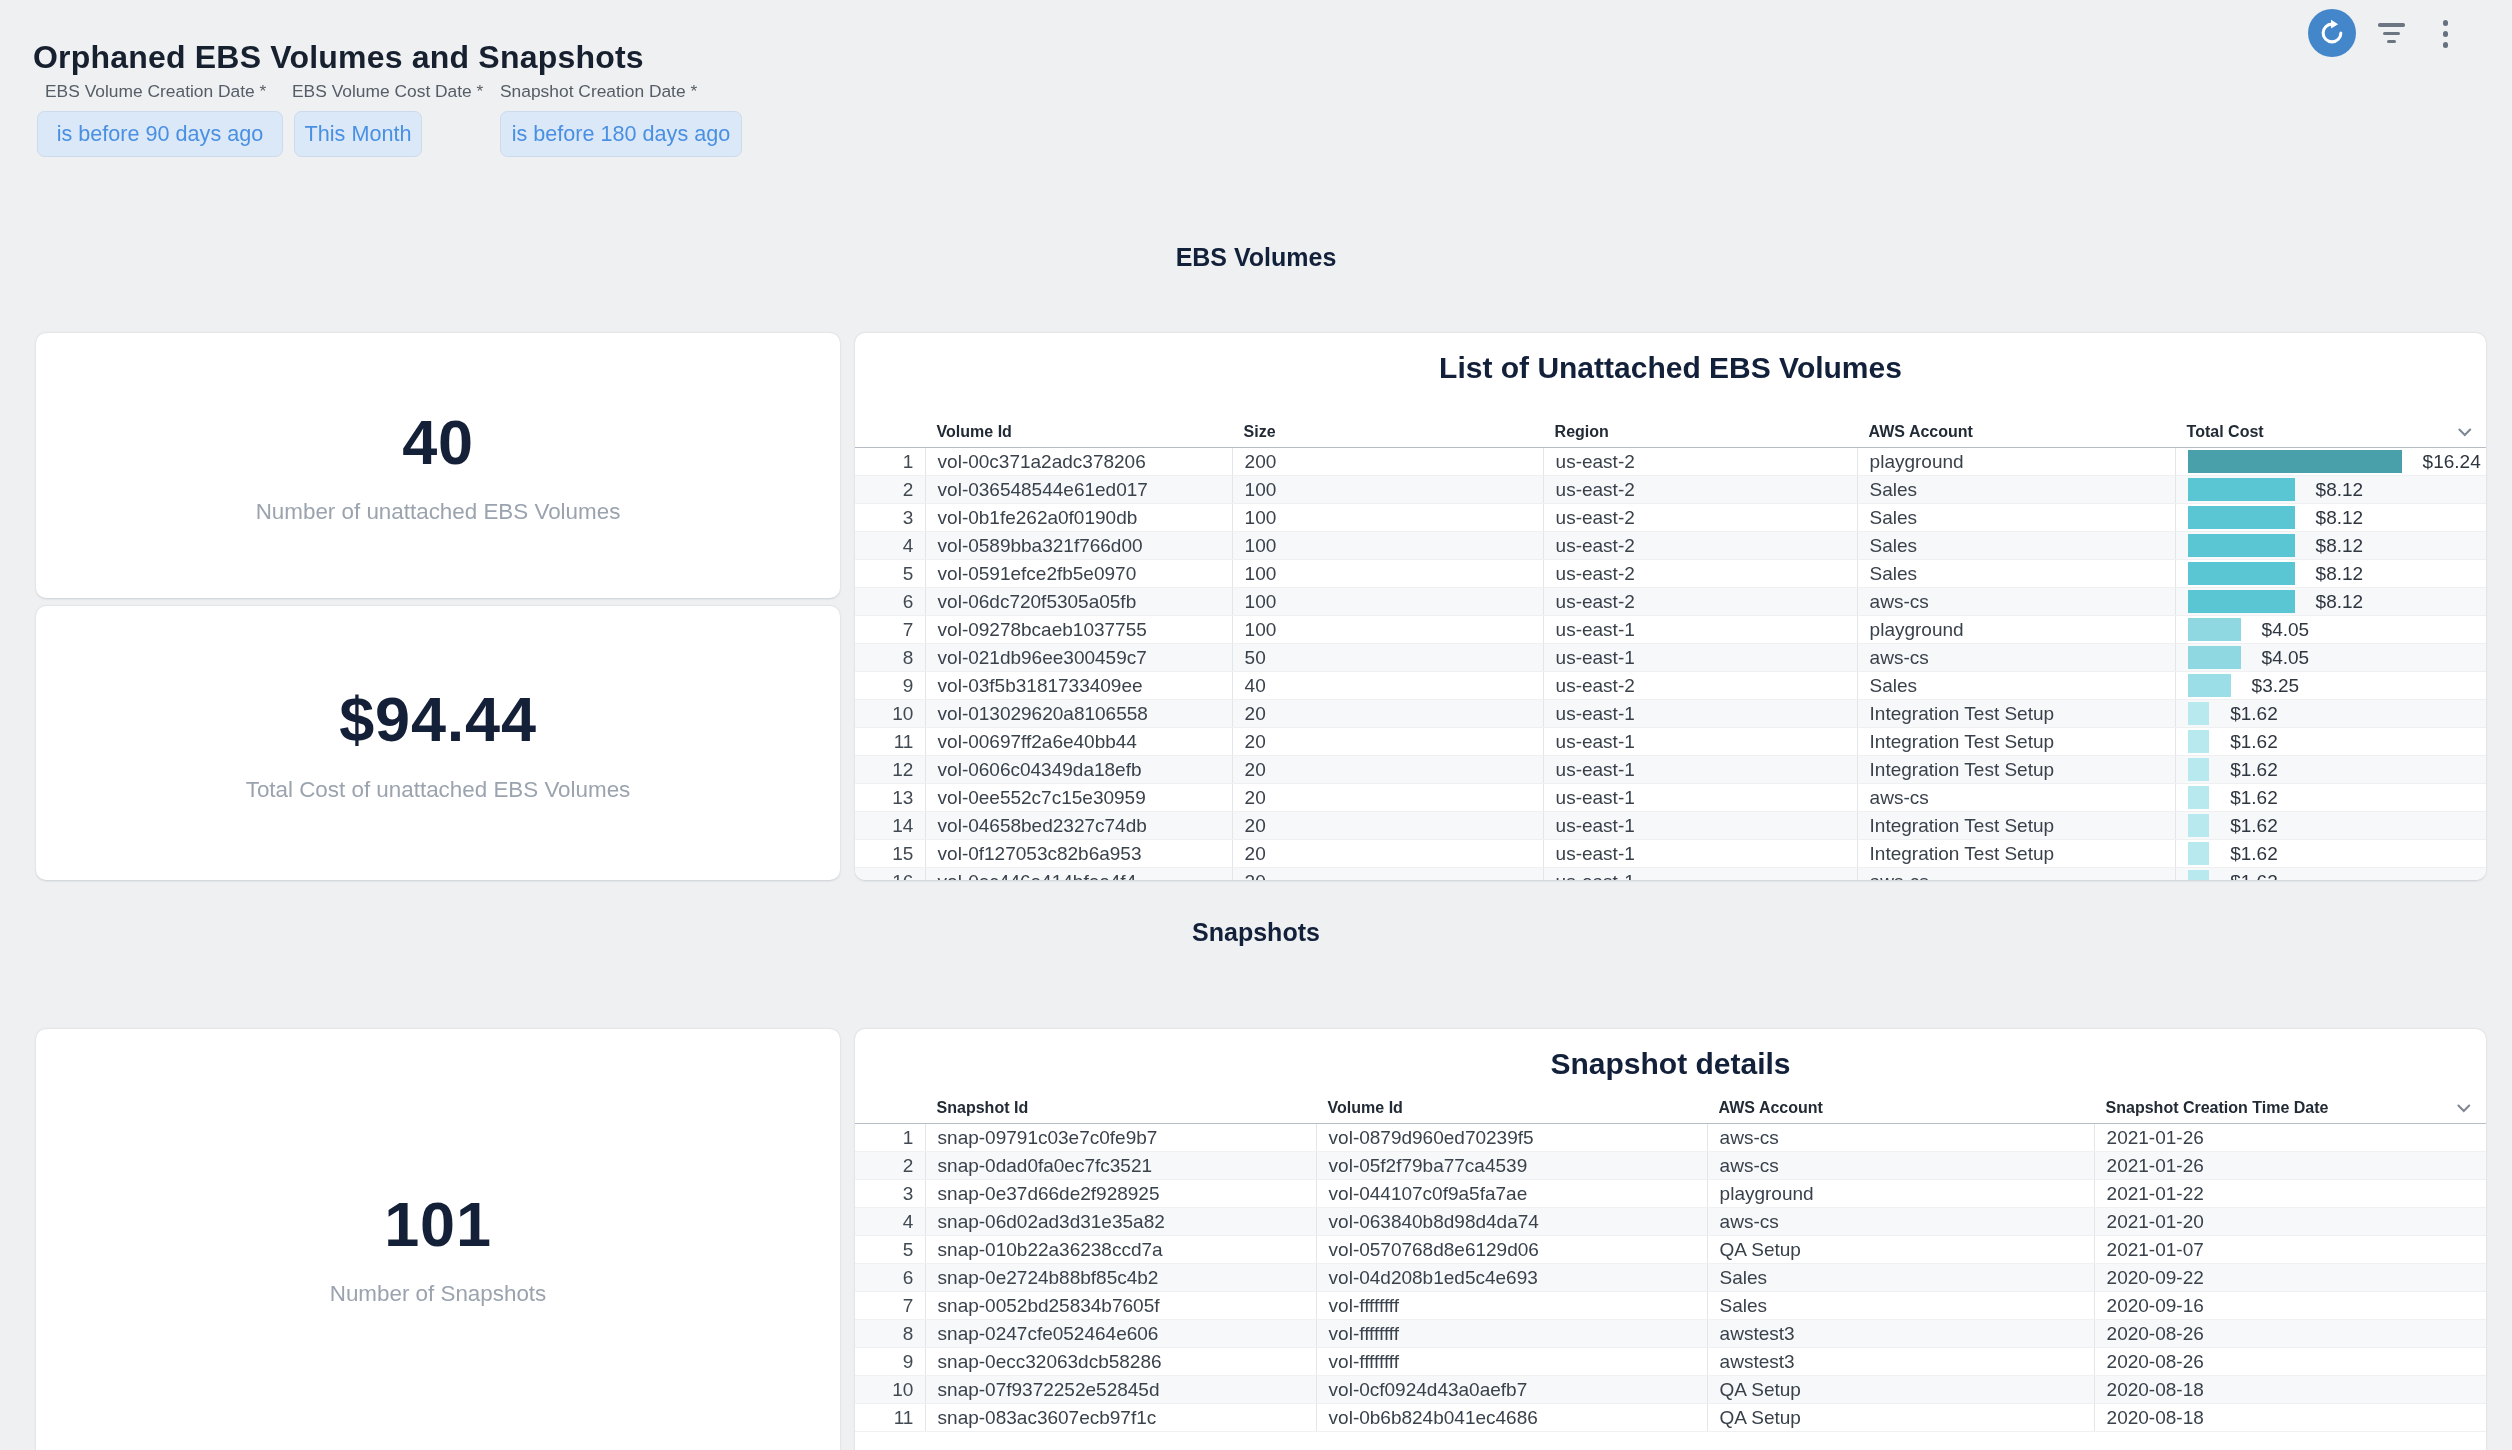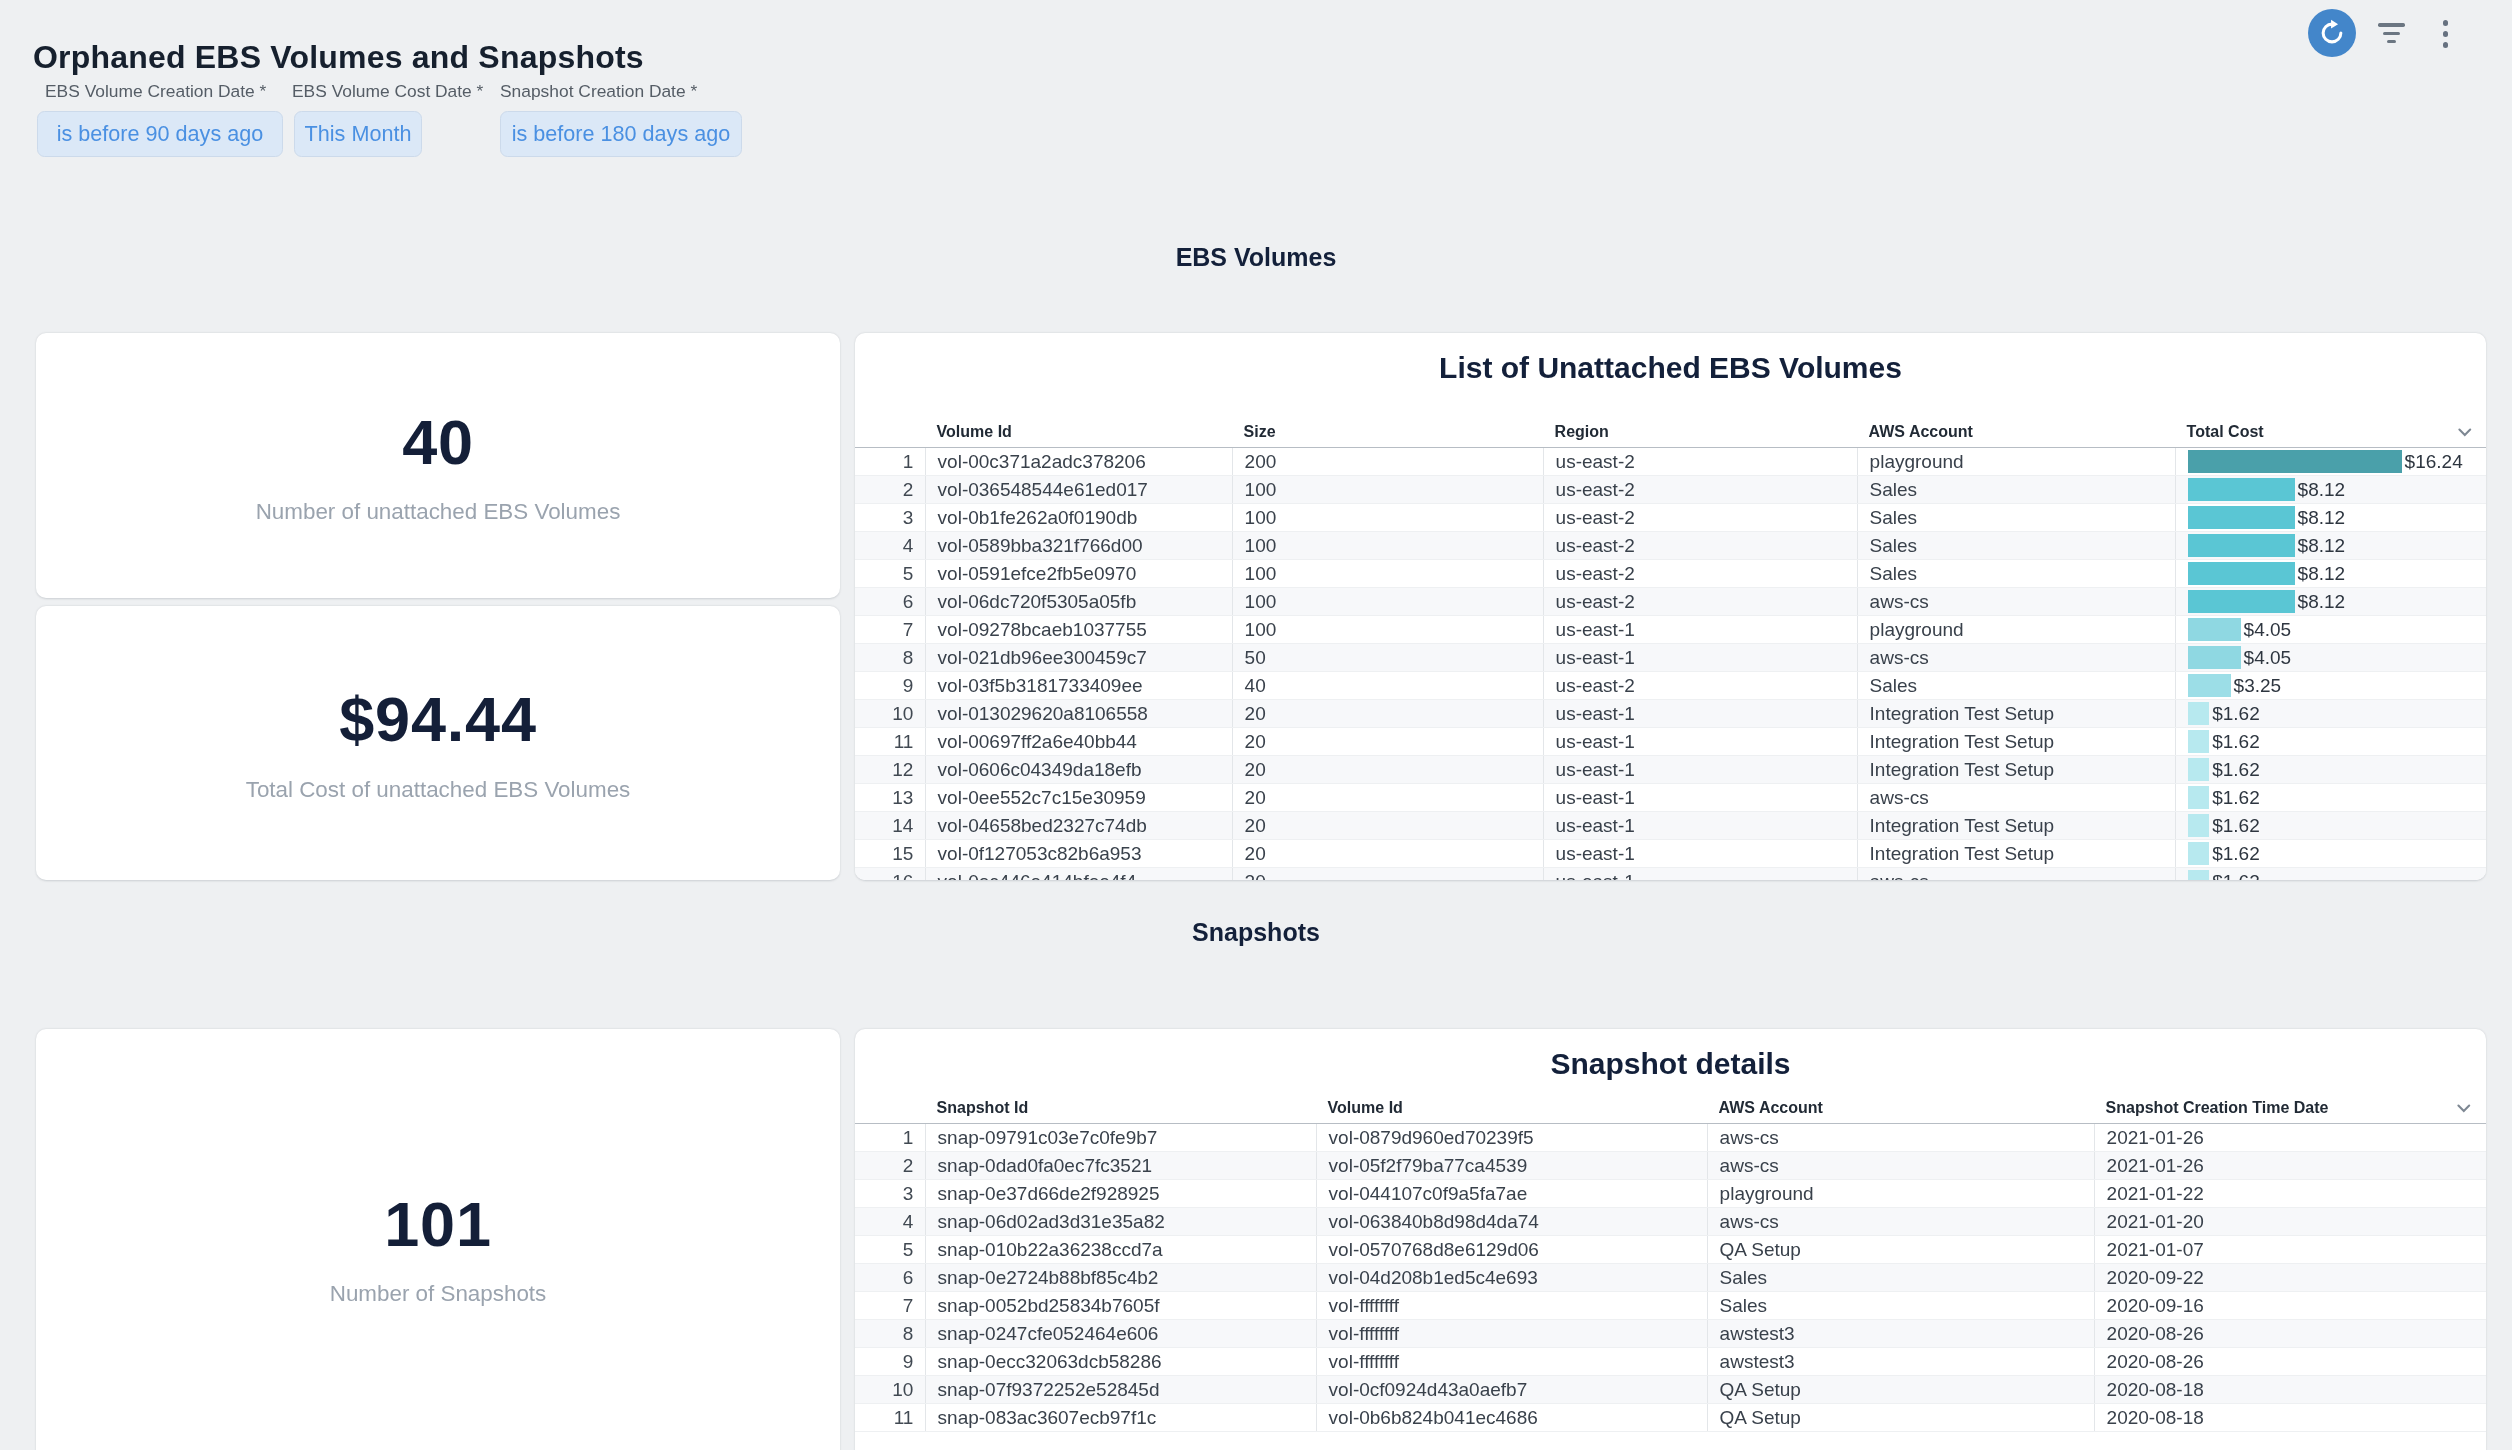--- a/index.html
+++ b/index.html
@@ -47,21 +47,21 @@
   .snap-grid { grid-template-columns:70px 391px 391px 387px 392px; }
   .thead { height:31px; border-bottom:1.7px solid #b7bdc4; margin-top:32px; }
   .th { font-size:16px; font-weight:700; color:#212a35; padding:0 11.6px; white-space:nowrap;
         display:flex; align-items:center; height:100%; cursor:pointer;text-align:center; }
   .th .sort { margin-left:auto; display:flex; }
   .trow { height:28px; border-bottom:0.8px solid #eef0f2; }
   .trow:nth-child(even) { background:#f7f8fa; }
   .cell { font-size:19px; color:#39414b; padding:0 11.6px; height:100%; display:flex; align-items:center;
           white-space:nowrap; overflow:hidden; border-left:0.8px solid #e3e6e9; }
   .cell.num { border-left:none; justify-content:flex-end; color:#414952; }
-  .bar-wrap { gap:3px; }
+  .bar-wrap { gap:21px; }
   .bar { height:22.4px; flex:0 0 auto; }
   .bar-label { font-size:19px; color:#2e3640; }
 </style>
 </head>
 <body>
 
 <h1 class="abs page-title">Orphaned EBS Volumes and Snapshots</h1>
 
 <button class="abs refresh-btn">
   <span style="display:flex;">

